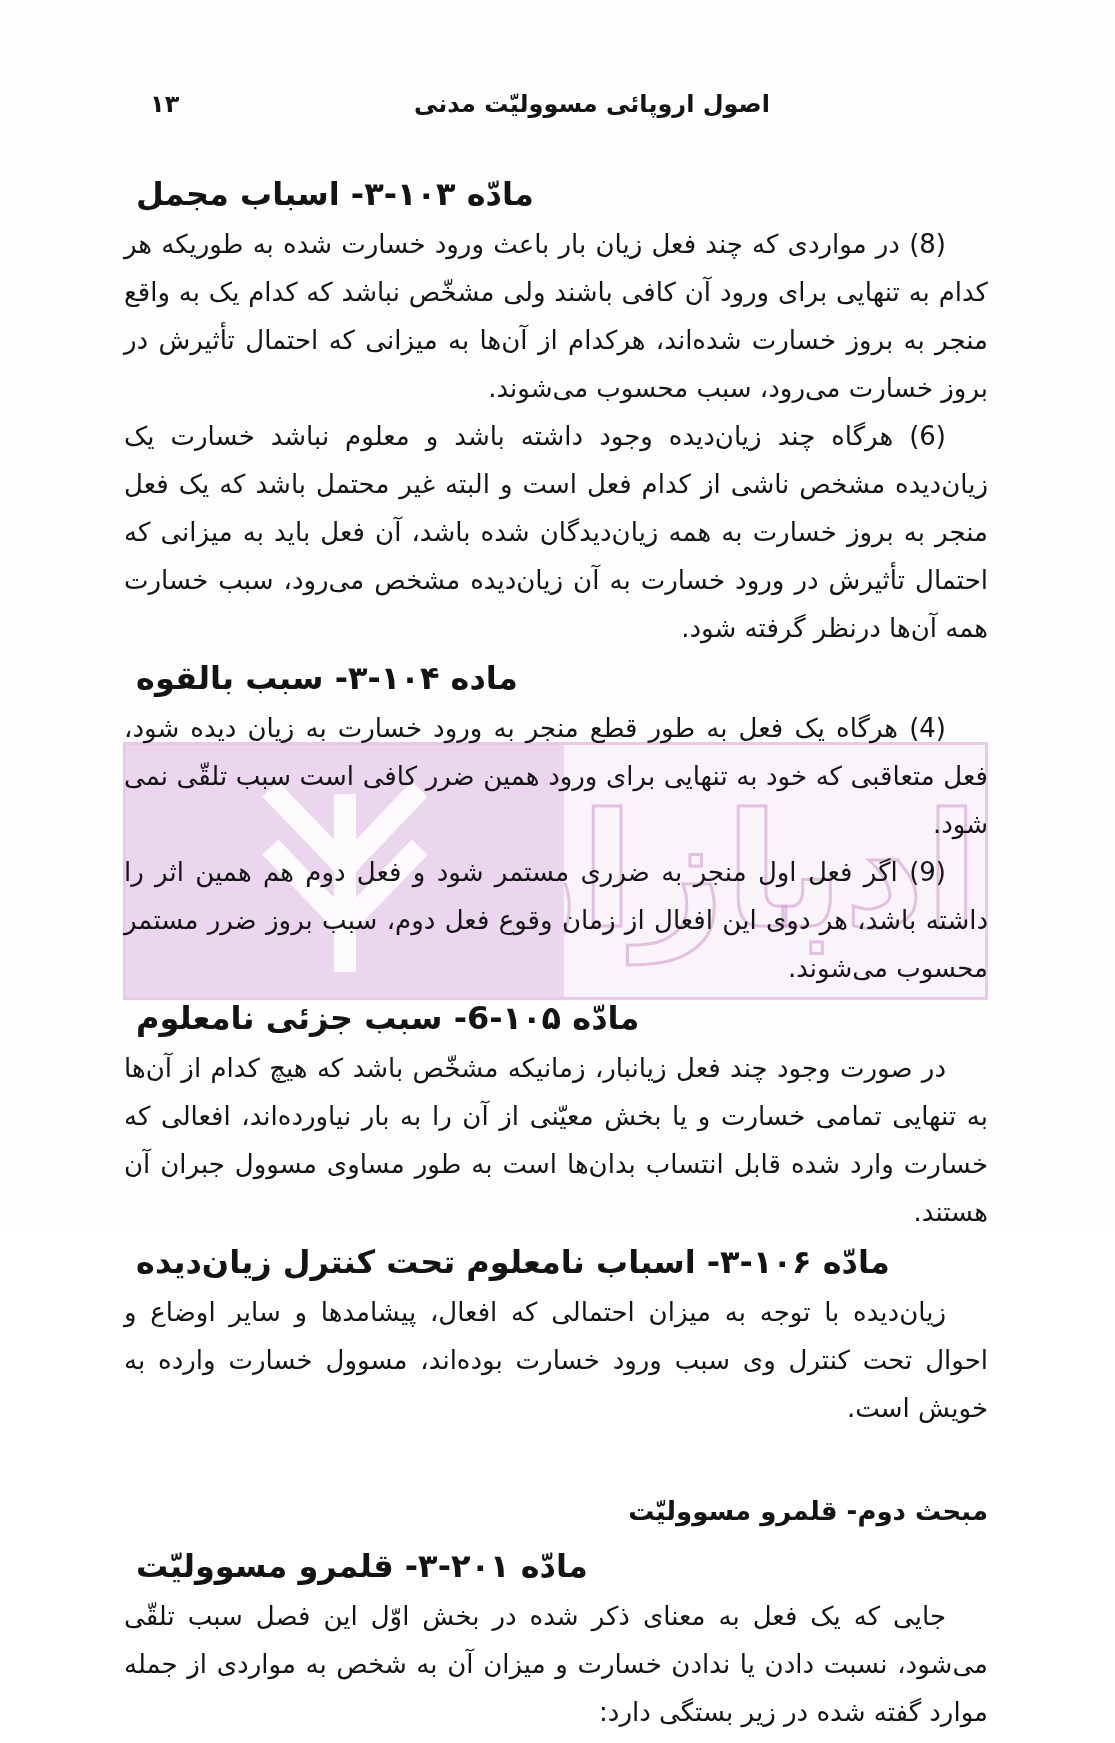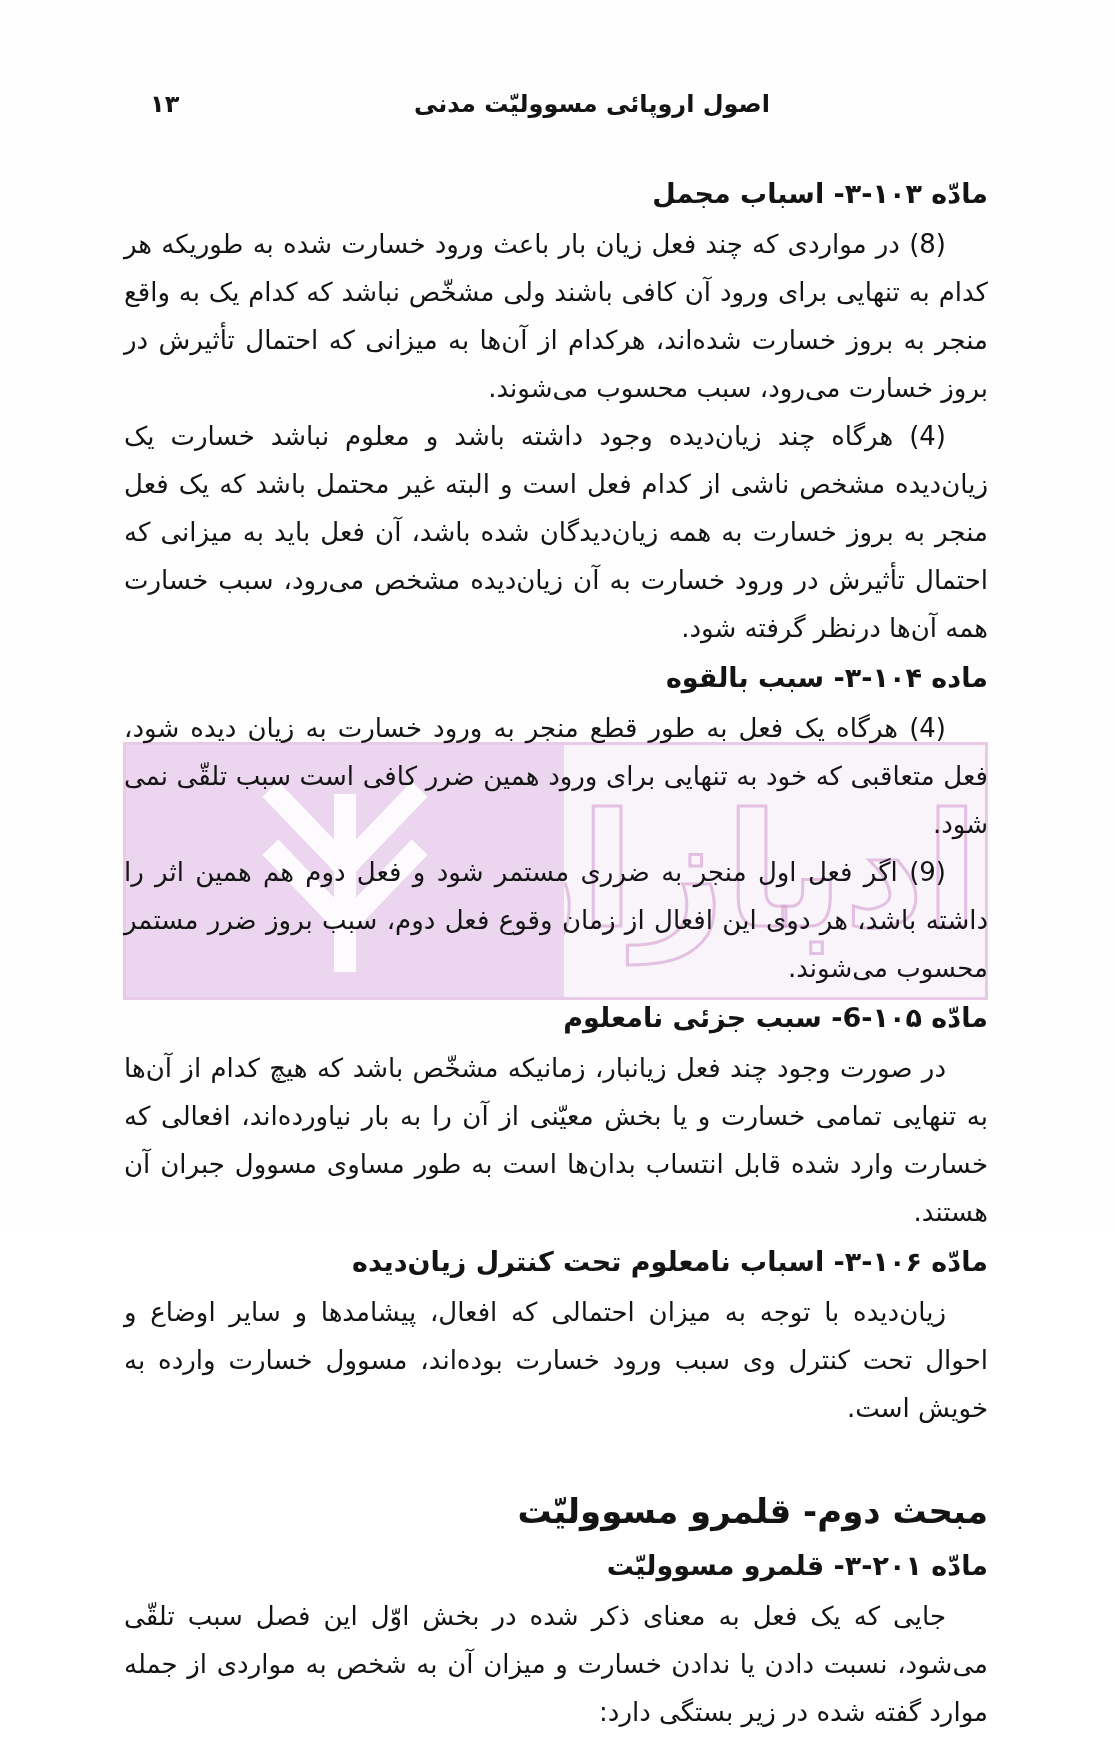--- a/index.html
+++ b/index.html
@@ -67,29 +67,29 @@
     text-align:justify;
     font-size:26px;
     line-height:48px;
     z-index:1;
   }
   .para{
     margin:0;
     text-indent:42px;
   }
   .article-heading{
-    margin:2px 0;
-    font-size:27px;
+    margin:2px 12px;
+    font-size:32px;
     font-weight:bold;
-    text-align:right;
+    text-align:left;
     text-indent:0;
   }
   .section-heading{
     margin:52px 0 4px 0;
-    font-size:34px;
+    font-size:26px;
     line-height:54px;
     font-weight:bold;
     text-align:right;
     text-indent:0;
   }
 </style>
 </head>
 <body>
 
 <div class="page">
@@ -110,21 +110,21 @@
           </g>
         </svg>
       </span>
     </div>
     <div class="wm-word">دادبازار</div>
   </div>
 
   <div class="text-col">
     <h3 class="article-heading">مادّه ۱۰۳-۳- اسباب مجمل</h3>
     <p class="para">(8) در مواردی که چند فعل زیان بار باعث ورود خسارت شده به طوریکه هر کدام به تنهایی برای ورود آن کافی باشند ولی مشخّص نباشد که کدام یک به واقع منجر به بروز خسارت شده‌اند، هرکدام از آن‌ها به میزانی که احتمال تأثیرش در بروز خسارت می‌رود، سبب محسوب می‌شوند.</p>
-    <p class="para">(4) هرگاه چند زیان‌دیده وجود داشته باشد و معلوم نباشد خسارت یک زیان‌دیده مشخص ناشی از کدام فعل است و البته غیر محتمل باشد که یک فعل منجر به بروز خسارت به همه زیان‌دیدگان شده باشد، آن فعل باید به میزانی که احتمال تأثیرش در ورود خسارت به آن زیان‌دیده مشخص می‌رود، سبب خسارت همه آن‌ها درنظر گرفته شود.</p>
+    <p class="para">(6) هرگاه چند زیان‌دیده وجود داشته باشد و معلوم نباشد خسارت یک زیان‌دیده مشخص ناشی از کدام فعل است و البته غیر محتمل باشد که یک فعل منجر به بروز خسارت به همه زیان‌دیدگان شده باشد، آن فعل باید به میزانی که احتمال تأثیرش در ورود خسارت به آن زیان‌دیده مشخص می‌رود، سبب خسارت همه آن‌ها درنظر گرفته شود.</p>
     <h3 class="article-heading">ماده ۱۰۴-۳- سبب بالقوه</h3>
     <p class="para">(4) هرگاه یک فعل به طور قطع منجر به ورود خسارت به زیان دیده شود، فعل متعاقبی که خود به تنهایی برای ورود همین ضرر کافی است سبب تلقّی نمی شود.</p>
     <p class="para">(9) اگر فعل اول منجر به ضرری مستمر شود و فعل دوم هم همین اثر را داشته باشد، هر دوی این افعال از زمان وقوع فعل دوم، سبب بروز ضرر مستمر محسوب می‌شوند.</p>
     <h3 class="article-heading">مادّه ۱۰۵-6- سبب جزئی نامعلوم</h3>
     <p class="para">در صورت وجود چند فعل زیانبار، زمانیکه مشخّص باشد که هیچ کدام از آن‌ها به تنهایی تمامی خسارت و یا بخش معیّنی از آن را به بار نیاورده‌اند، افعالی که خسارت وارد شده قابل انتساب بدان‌ها است به طور مساوی مسوول جبران آن هستند.</p>
     <h3 class="article-heading">مادّه ۱۰۶-۳- اسباب نامعلوم تحت کنترل زیان‌دیده</h3>
     <p class="para">زیان‌دیده با توجه به میزان احتمالی که افعال، پیشامدها و سایر اوضاع و احوال تحت کنترل وی سبب ورود خسارت بوده‌اند، مسوول خسارت وارده به خویش است.</p>
     <h2 class="section-heading">مبحث دوم- قلمرو مسوولیّت</h2>
     <h3 class="article-heading">مادّه ۲۰۱-۳- قلمرو مسوولیّت</h3>
     <p class="para">جایی که یک فعل به معنای ذکر شده در بخش اوّل این فصل سبب تلقّی می‌شود، نسبت دادن یا ندادن خسارت و میزان آن به شخص به مواردی از جمله موارد گفته شده در زیر بستگی دارد:</p>

